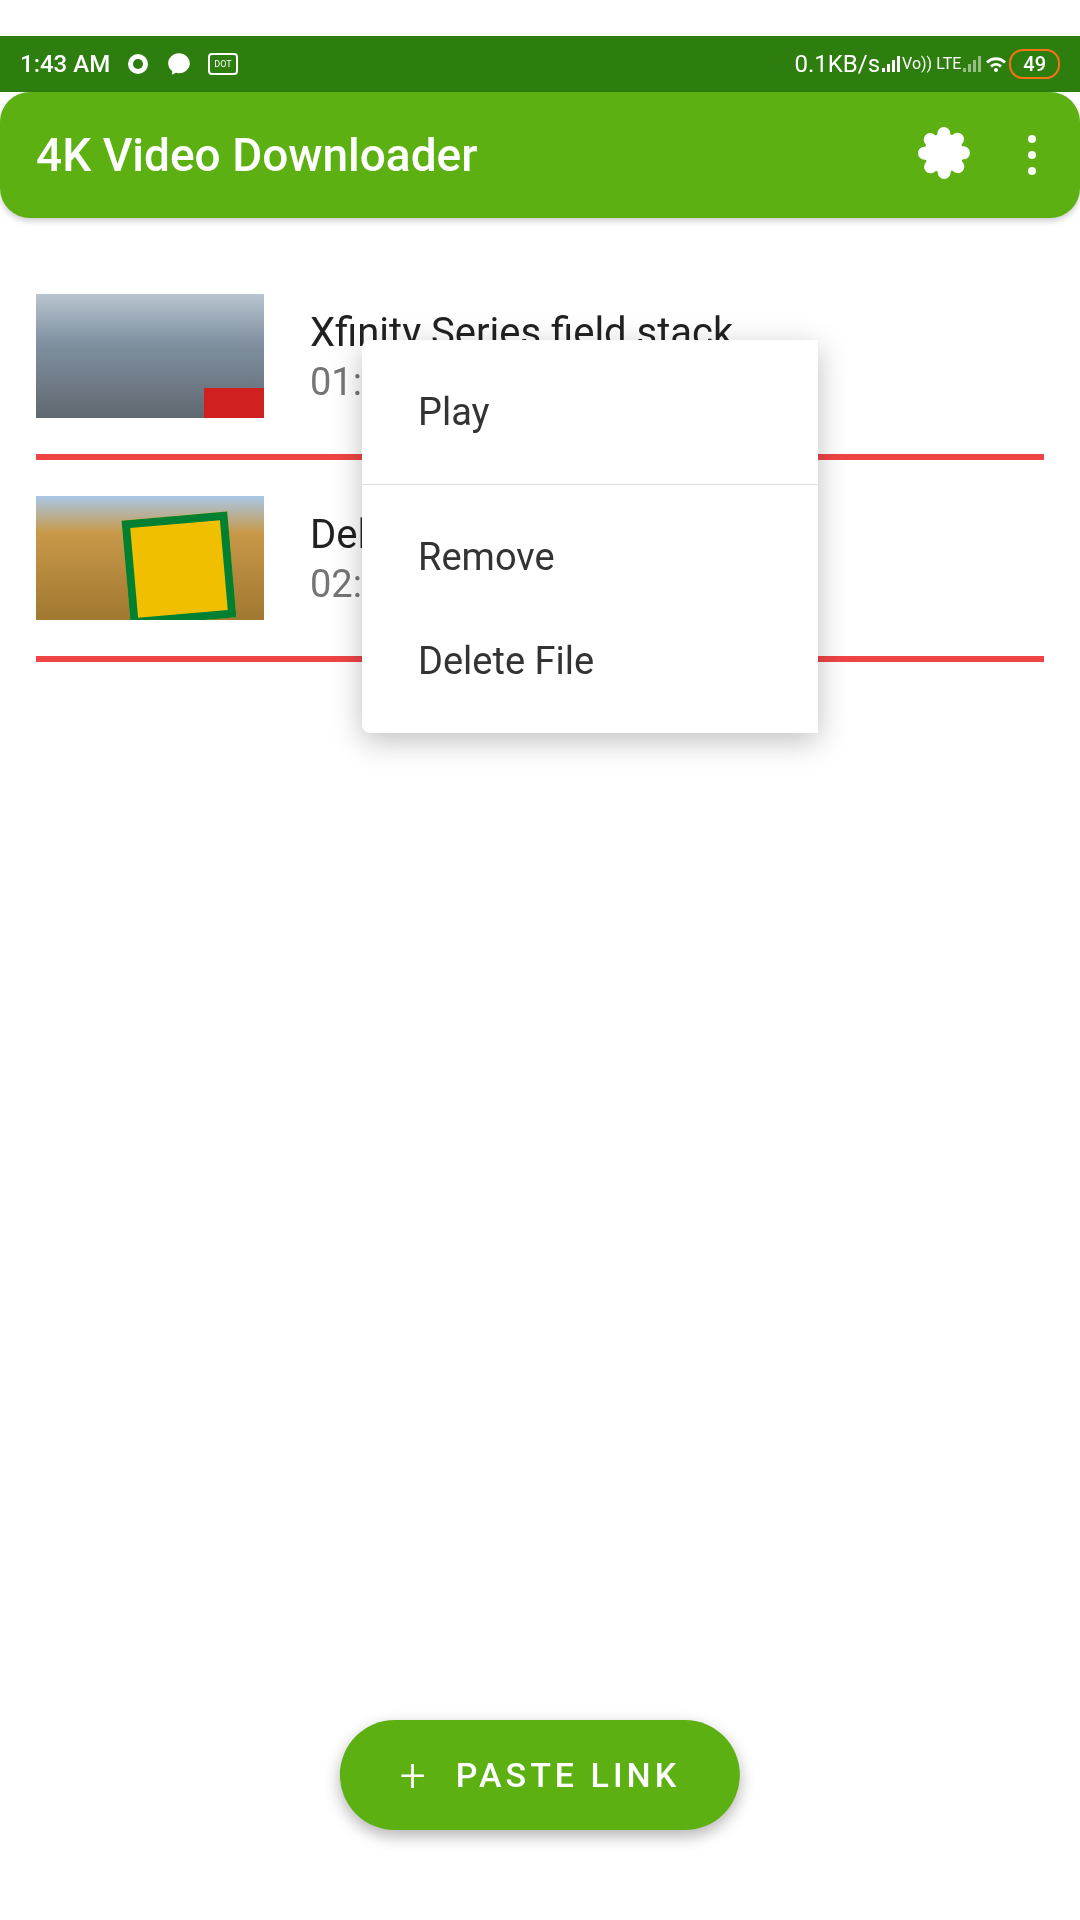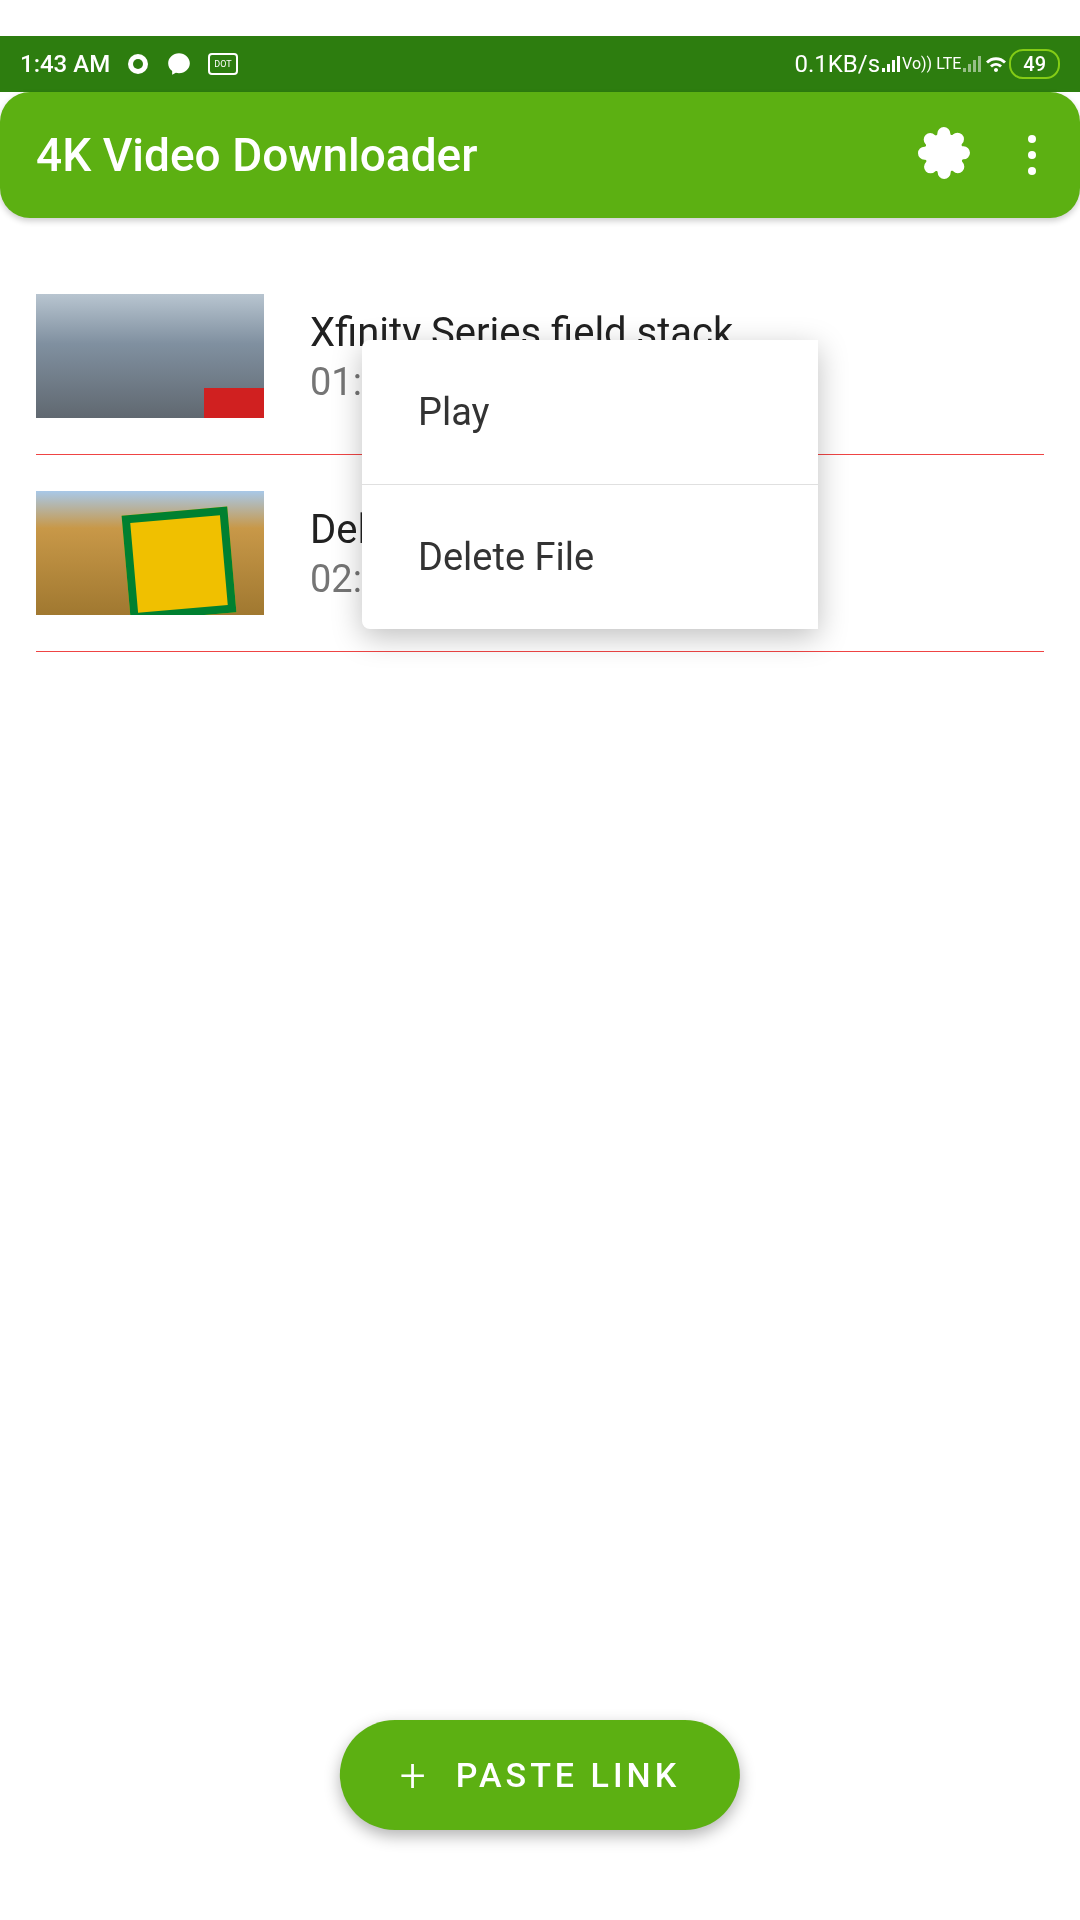--- a/index.html
+++ b/index.html
@@ -50,21 +50,21 @@
       align-items: center;
       font-size: 20px;
     }
     
     .lte-text {
       font-size: 16px;
       line-height: 1;
     }
     
     .battery-badge {
-      border: 2px solid #84cc16;
+      border: 2px solid #f97316;
       border-radius: 14px;
       padding: 1px 12px;
       font-size: 20px;
       font-weight: 500;
     }
     
     .app-bar {
       background: #5cb012;
       height: 126px;
       display: flex;
@@ -110,21 +110,21 @@
     
     .content-area {
       padding: 76px 36px 0 36px;
     }
     
     .video-item {
       display: flex;
       gap: 46px;
       padding-bottom: 36px;
       margin-bottom: 36px;
-      border-bottom: 1px solid #ef4444;
+      border-bottom: 6px solid #ef4444;
     }
     
     .video-thumbnail {
       width: 228px;
       height: 124px;
       background: #888;
       flex-shrink: 0;
       position: relative;
       overflow: hidden;
     }
@@ -318,20 +318,21 @@
     </div>
   </div>
 </div>
 
 <div class="context-menu">
   <div class="menu-section">
     <div class="menu-item">Play</div>
   </div>
   <div class="menu-divider"></div>
   <div class="menu-section">
+    <div class="menu-item">Remove</div>
     <div class="menu-item">Delete File</div>
   </div>
 </div>
 
 <div class="fab">
   <span class="fab-plus">+</span>
   <span class="fab-label">PASTE LINK</span>
 </div>
 
 </body></html>

